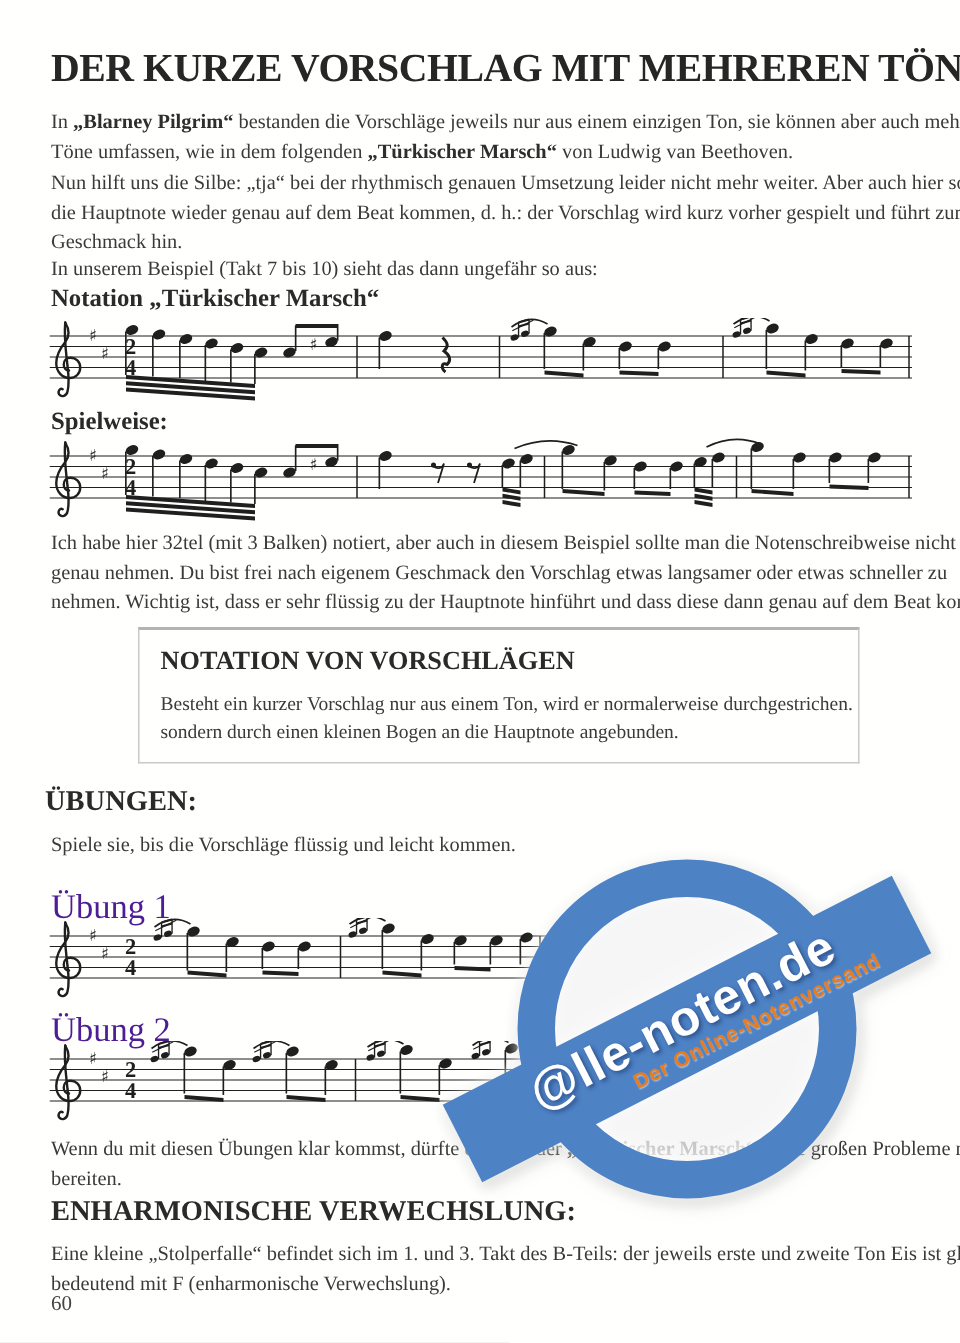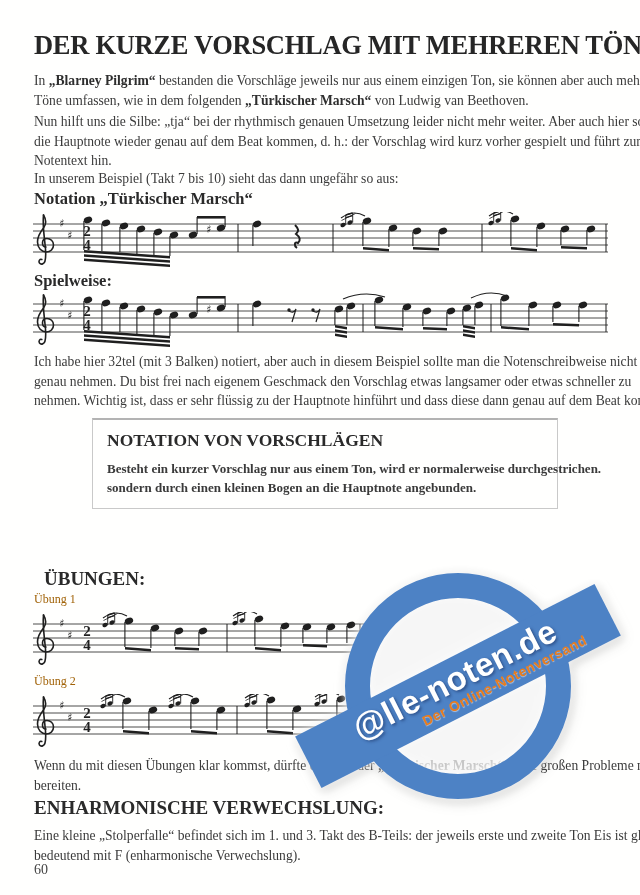--- a/index.html
+++ b/index.html
@@ -6,24 +6,24 @@
   #page{position:relative;width:640px;height:895px;background:#fffffe;overflow:hidden;
         font-family:"Liberation Serif",serif;color:#3a3a3a;}
   .abs{position:absolute;}
   .b{font-weight:bold;color:#2e2e2e;margin-top:20px;}
   #title{left:34px;top:30px;font-size:26.5px;font-weight:bold;letter-spacing:-0.3px;color:#262626;white-space:nowrap;}
   .para{font-size:13.6px;line-height:19.5px;white-space:nowrap;}
   .para div{white-space:pre;}
   .h2{font-weight:bold;color:#2a2a2a;white-space:nowrap;text-align:right;}
   .h2.md{font-size:16.5px;}
   .h2.lg{font-size:19px;}
-  .h3{font-size:12px;color:#a16207;white-space:nowrap;font-family:Liberation Serif, serif;}
-  #infobox{left:92px;top:418px;width:464px;height:88px;border:1px solid #c9c9c9;border-top:2px solid #b3b3b3;background:#fffffe;}
+  .h3{font-size:23px;color:#4c1d95;white-space:nowrap;font-family:Liberation Serif, serif;}
+  #infobox{left:92px;top:418px;width:464px;height:88px;border:1px solid #c9c9c9;border-top:2px solid #b3b3b3;background:#fffffe;padding-left:15px;}
   #infobox .bt{left:14px;top:10px;font-size:17.5px;}
-  #infobox .bp{left:14px;top:40px;font-size:13px;line-height:18.5px;font-weight:bold;}
+  #infobox .bp{left:14px;top:40px;font-size:13px;line-height:18.5px;}
   #pagenum{left:34px;top:862px;font-size:14px;color:#444;}
   .staff{line-height:0;}
   
   #stamp{left:345px;top:573px;width:226px;height:226px;z-index:50;
          filter:drop-shadow(0 0 5px rgba(255,255,255,0.95)) drop-shadow(2px 3px 4px rgba(0,0,0,0.18));}
   #stamp-ring{position:absolute;left:0;top:0;width:226px;height:226px;box-sizing:border-box;
          border:25px solid var(--wm-blue,#4d82c5);border-radius:50%;}
   #stamp-hole{position:absolute;left:25px;top:25px;width:176px;height:176px;border-radius:50%;
          background:rgba(255,255,255,0.5);}
   #stamp-band{position:absolute;left:50%;top:50%;width:336px;height:58px;
@@ -42,21 +42,21 @@
 
   <div id="title" class="abs">DER KURZE VORSCHLAG MIT MEHREREN TÖNEN</div>
 
   <div class="abs para" style="left:34px;top:71px;">
       <div><span>In </span><span class="b">„Blarney Pilgrim“</span><span> bestanden die Vorschläge jeweils nur aus einem einzigen Ton, sie können aber auch mehrere</span></div>
       <div><span>Töne umfassen, wie in dem folgenden </span><span class="b">„Türkischer Marsch“</span><span> von Ludwig van Beethoven.</span></div>
     </div>
   <div class="abs para" style="left:34px;top:112px;">
       <div><span>Nun hilft uns die Silbe: „tja“ bei der rhythmisch genauen Umsetzung leider nicht mehr weiter. Aber auch hier soll</span></div>
       <div><span>die Hauptnote wieder genau auf dem Beat kommen, d. h.: der Vorschlag wird kurz vorher gespielt und führt zur</span></div>
-      <div><span>Notentext hin.</span></div>
+      <div><span>Geschmack hin.</span></div>
     </div>
   <div class="abs para" style="left:34px;top:169px;">
       <div><span>In unserem Beispiel (Takt 7 bis 10) sieht das dann ungefähr so aus:</span></div>
     </div>
 
   <div class="abs h2 md" style="left:34px;top:189px;">Notation „Türkischer Marsch“</div>
   <div class="abs staff" style="left:33px;top:212px;"><svg width="575" height="58" viewBox="0 0 575 58">
         <line x1="0" y1="12" x2="575" y2="12" stroke="#1f1f1f" stroke-width="0.8"></line>
         <line x1="0" y1="19" x2="575" y2="19" stroke="#1f1f1f" stroke-width="0.8"></line>
         <line x1="0" y1="26" x2="575" y2="26" stroke="#1f1f1f" stroke-width="0.8"></line>
@@ -227,22 +227,23 @@
     </div>
 
   <div id="infobox" class="abs">
     <div class="abs h2 bt">NOTATION VON VORSCHLÄGEN</div>
     <div class="abs para bp">
         <div><span>Besteht ein kurzer Vorschlag nur aus einem Ton, wird er normalerweise durchgestrichen.</span></div>
         <div><span>sondern durch einen kleinen Bogen an die Hauptnote angebunden.</span></div>
       </div>
   </div>
 
-  <div class="abs h2 lg" style="left:44px;top:524px;margin-top:44px;">ÜBUNGEN:</div>
+  <div class="abs h2 lg" style="left:30px;top:524px;">ÜBUNGEN:</div>
   <div class="abs para" style="left:34px;top:553px;">
+      <div><span>Spiele sie, bis die Vorschläge flüssig und leicht kommen.</span></div>
     </div>
 
   <div class="abs h3" style="left:34px;top:592px;">Übung 1</div>
   <div class="abs staff" style="left:33px;top:612px;"><svg width="332" height="60" viewBox="0 0 332 60">
         <line x1="0" y1="12" x2="332" y2="12" stroke="#1f1f1f" stroke-width="0.8"></line>
         <line x1="0" y1="19" x2="332" y2="19" stroke="#1f1f1f" stroke-width="0.8"></line>
         <line x1="0" y1="26" x2="332" y2="26" stroke="#1f1f1f" stroke-width="0.8"></line>
         <line x1="0" y1="33" x2="332" y2="33" stroke="#1f1f1f" stroke-width="0.8"></line>
         <line x1="0" y1="40" x2="332" y2="40" stroke="#1f1f1f" stroke-width="0.8"></line>
         <g transform="translate(3,0)">

